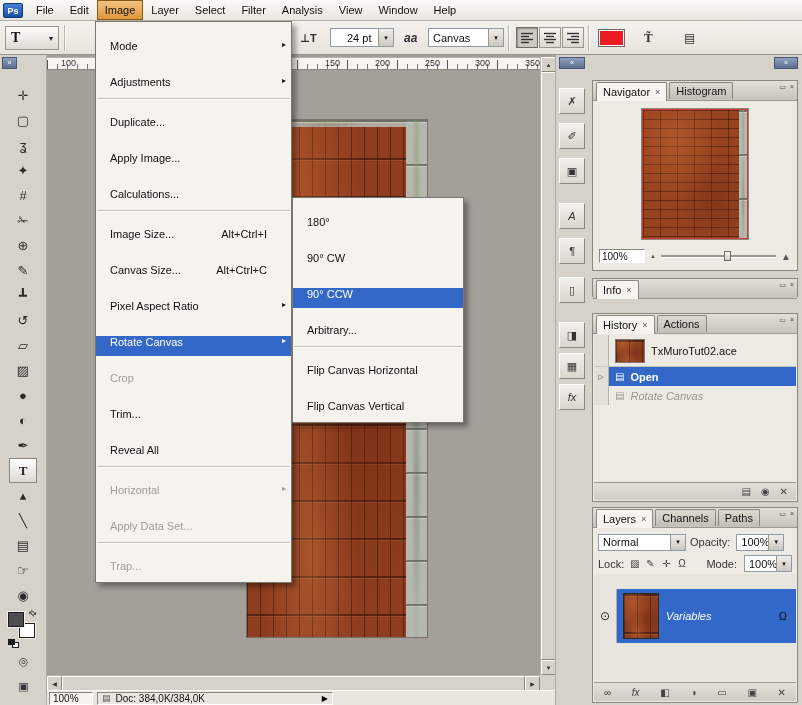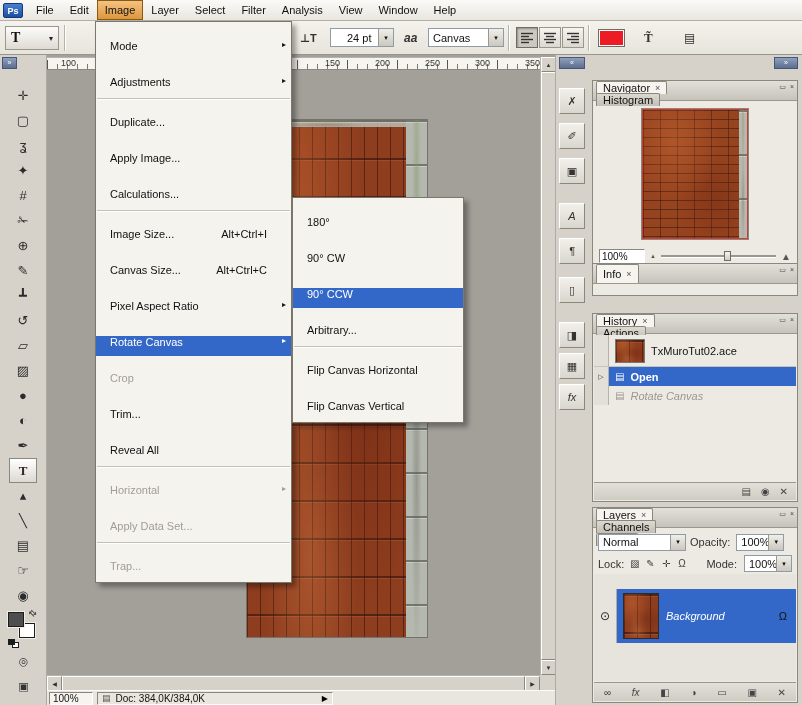--- a/index.html
+++ b/index.html
@@ -120,40 +120,40 @@
     border:1px solid;border-color:#fff #8a877f #8a877f #fff;display:flex;align-items:center;justify-content:center;
     font-size:11px;color:#333;font-style:italic;}
   .sb0{top:33px}.sb1{top:68px}.sb2{top:103px}.sb3{top:148px}.sb4{top:183px}
   .sb5{top:222px}.sb6{top:267px}.sb7{top:298px}.sb8{top:329px}
 
   
   .dock{position:absolute;left:588px;top:55px;width:214px;height:650px;background:#d6d2ca;}
   .dock-grip{position:absolute;top:2px;right:4px;width:24px;height:12px;}
   .panel{position:absolute;left:4px;width:206px;background:#eceae3;border:1px solid #8a877f;}
   .tabs{position:relative;height:20px;background:linear-gradient(#e3e0d9,#c6c3bb);
-    border-bottom:1px solid #9a978f;display:flex;align-items:flex-start;padding-left:3px;flex-direction:column;}
+    border-bottom:1px solid #9a978f;display:flex;align-items:center;padding-left:3px;}
   .tab{height:17px;display:flex;align-items:center;padding:0 6px;border:1px solid #8a877f;border-bottom:none;
     background:linear-gradient(#dcd9d1,#c2bfb7);margin-right:2px;border-radius:2px 2px 0 0;white-space:nowrap;}
   .tab.active{background:#f6f4ee;height:19px;margin-bottom:-1px;}
   .tclose{margin-left:5px;font-size:9px;color:#555;}
   .winbtns{position:absolute;top:2px;right:3px;display:flex;gap:4px;font-size:7px;color:#444;}
 
   .p-nav{top:25px;height:191px;}
   .nav-thumb{position:relative;width:106px;height:130px;margin:8px auto 0;border:1px solid #d03a34;outline:1px solid #8a877f;}
   .nav-stone{position:absolute;top:0;right:0;width:8px;bottom:0;}
   .nav-footer{position:absolute;left:6px;right:6px;bottom:6px;height:16px;display:flex;align-items:center;gap:5px;}
   .nav-zoom{width:46px;height:14px;background:#fff;border:1px solid;border-color:#8a877f #fff #fff #8a877f;
     font-size:10px;padding:0 2px;display:flex;align-items:center;}
   .zo{font-size:6px;color:#555;}
   .zi{font-size:10px;color:#555;}
   .slider{flex:1;position:relative;height:10px;}
   .slider::before{content:"";position:absolute;left:0;right:0;top:4px;height:2px;background:#9a978f;box-shadow:0 1px 0 #fff;}
   .slider-thumb{position:absolute;left:55%;top:0;width:7px;height:10px;background:linear-gradient(#f6f4ee,#cfccc4);border:1px solid #6f6c66;}
 
-  .p-info{top:208px;height:33px;}
+  .p-info{top:223px;height:19px;}
 
   .p-hist{top:258px;height:189px;}
   .hist-list{position:absolute;top:21px;left:1px;right:1px;bottom:20px;background:#eceae3;}
   .hist-snap{display:flex;align-items:center;height:32px;border-bottom:1px solid #c6c3bb;}
   .hist-thumb{width:30px;height:24px;margin:0 6px;border:1px solid #777;flex:none;}
   .hist-row{display:flex;align-items:center;height:19px;}
   .well{width:15px;align-self:stretch;background:#e3e0d9;border-right:1px solid #b5b2aa;flex:none;
     display:flex;align-items:center;justify-content:center;font-size:7px;color:#333;}
   .hist-row.sel{background:var(--sel);color:#fff;font-weight:bold;}
   .hicon{margin:0 6px;font-size:10px;}
@@ -473,21 +473,21 @@
           <span>100%</span>
           <span class="cbtn">▾</span>
         </div>
       </div>
       <div class="layers-list">
         <div class="layer-row">
           <div class="eye-cell">
             <span>⊙</span>
           </div>
           <div class="layer-thumb brick-v"></div>
-          <span class="layer-name">Background</span>
+          <span class="layer-name">Variables</span>
           <span class="layer-lock">Ω</span>
         </div>
       </div>
       <div class="layers-footer">
         <span>∞</span>
         <span class="fxi">fx</span>
         <span>◧</span>
         <span>◑</span>
         <span>▭</span>
         <span>▣</span>

